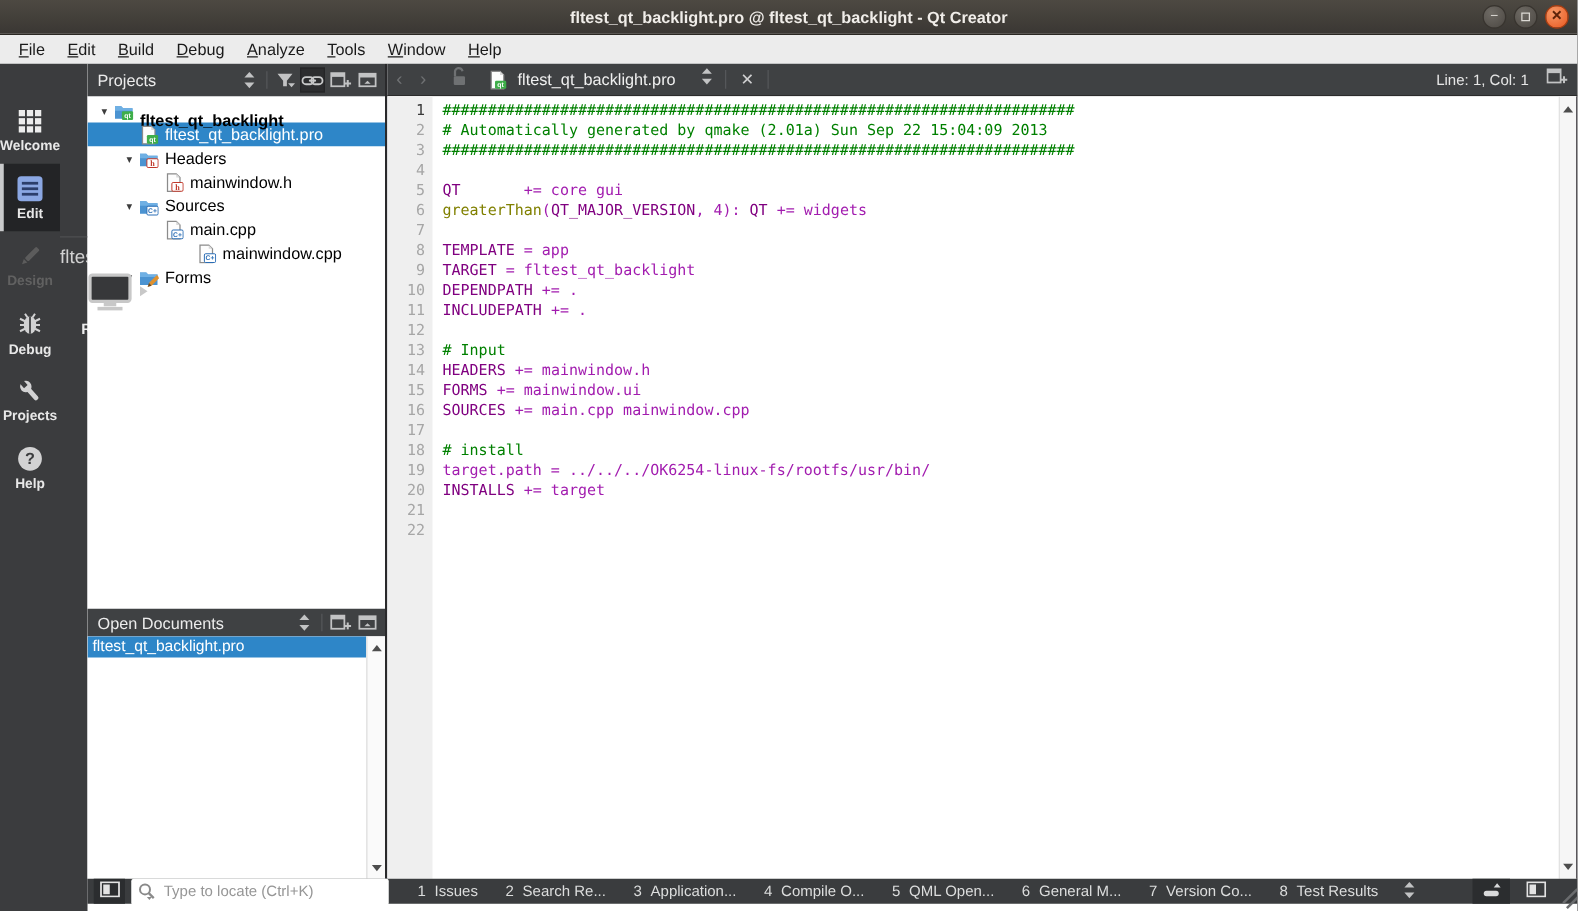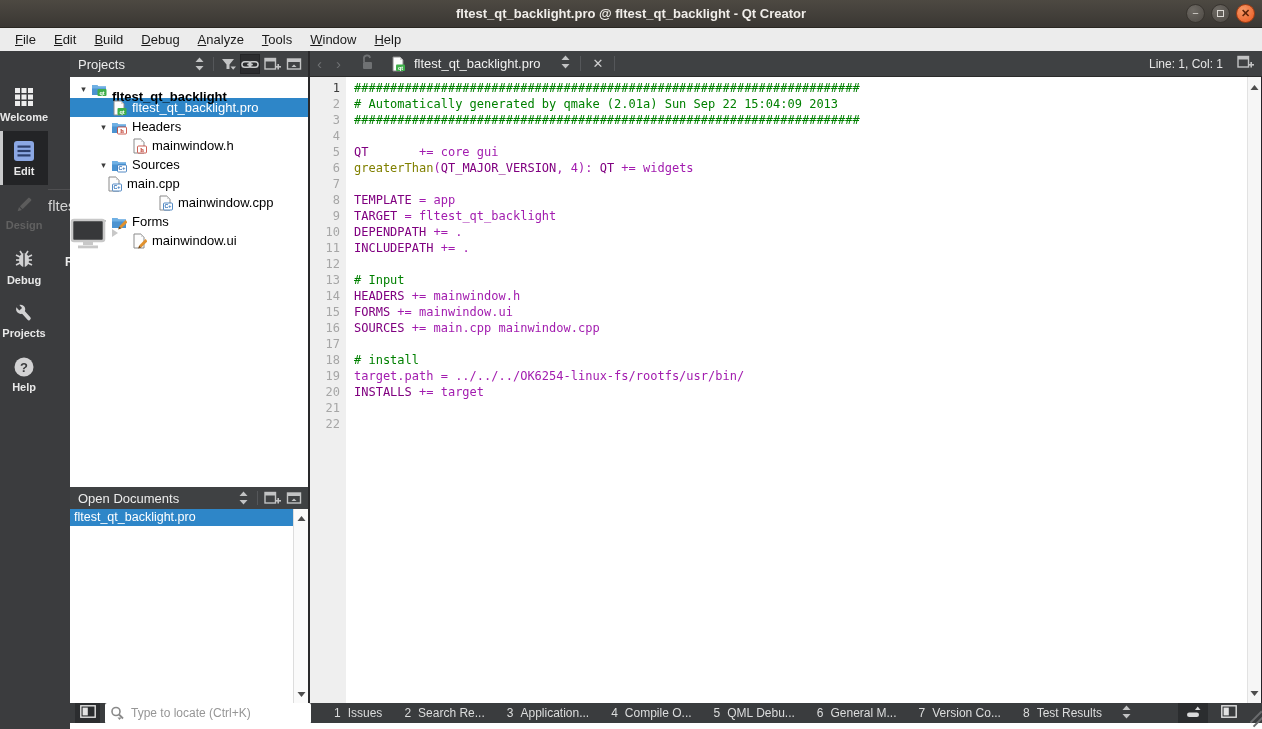--- a/index.html
+++ b/index.html
@@ -337,21 +337,21 @@
               <div class="tree-row" style="padding-left: 26px;">
                 <span class="t-arrow">▾</span>
                 <span class="t-icon"><svg xmlns="http://www.w3.org/2000/svg" width="16" height="16" viewBox="0 0 16 16">
                     <path d="M1,4 h5 l1.5,1.5 h7.5 v8.5 h-14 z" fill="#4b93d1"></path>
                     <path d="M1,4 h5 l1.5,1.5 h7.5 v2 h-14 z" fill="#6fb0e4"></path>
                     <rect x="6.5" y="8" width="9" height="7" rx="1" fill="#fff" stroke="#2a6db5" stroke-width="0.8"></rect>
                     <text x="11" y="13.4" font-size="5.4" font-weight="bold" text-anchor="middle" fill="#2a6db5" font-family="Liberation Sans,sans-serif">C+</text>
                   </svg></span>
                 <span class="t-label">Sources</span>
               </div>
-              <div class="tree-row" style="padding-left: 21px;">
+              <div class="tree-row" style="padding-left: 46px;">
                 <span class="t-arrow"></span>
                 <span class="t-icon"><svg xmlns="http://www.w3.org/2000/svg" width="16" height="16" viewBox="0 0 16 16">
                     <path d="M3,1 h7 l3,3 v11 h-10 z" fill="#fdfdfd" stroke="#8b8b8b" stroke-width="1"></path>
                     <polygon points="10,1 13,4 10,4" fill="#d8d8d8"></polygon>
                     <rect x="6.5" y="8" width="9" height="7" rx="1" fill="#fff" stroke="#2a6db5" stroke-width="0.8"></rect>
                     <text x="11" y="13.4" font-size="5.4" font-weight="bold" text-anchor="middle" fill="#2a6db5" font-family="Liberation Sans,sans-serif">C+</text>
                   </svg></span>
                 <span class="t-label">main.cpp</span>
               </div>
               <div class="tree-row" style="padding-left: 72px;">
@@ -368,32 +368,20 @@
                 <span class="t-arrow">▾</span>
                 <span class="t-icon"><svg xmlns="http://www.w3.org/2000/svg" width="16" height="16" viewBox="0 0 16 16">
                     <path d="M1,4 h5 l1.5,1.5 h7.5 v8.5 h-14 z" fill="#4b93d1"></path>
                     <path d="M1,4 h5 l1.5,1.5 h7.5 v2 h-14 z" fill="#6fb0e4"></path>
                     <g transform="rotate(45 11 11)">
                       <rect x="10" y="5" width="3" height="9" fill="#e0912e"></rect>
                       <polygon points="10,14 13,14 11.5,17" fill="#7a4a12"></polygon>
                     </g>
                   </svg></span>
                 <span class="t-label">Forms</span>
-              </div>
-              <div class="tree-row" style="padding-left: 46px;">
-                <span class="t-arrow"></span>
-                <span class="t-icon"><svg xmlns="http://www.w3.org/2000/svg" width="16" height="16" viewBox="0 0 16 16">
-                    <path d="M3,1 h7 l3,3 v11 h-10 z" fill="#fdfdfd" stroke="#8b8b8b" stroke-width="1"></path>
-                    <polygon points="10,1 13,4 10,4" fill="#d8d8d8"></polygon>
-                    <g transform="rotate(45 11 11)">
-                      <rect x="10" y="5" width="3" height="9" fill="#e0912e"></rect>
-                      <polygon points="10,14 13,14 11.5,17" fill="#7a4a12"></polygon>
-                    </g>
-                  </svg></span>
-                <span class="t-label">mainwindow.ui</span>
               </div>
             </div>
           <div class="panel-header opendocs-header">
             <span class="ph-title">Open Documents</span>
             <span class="ph-icons">
               <span class="phi">
                   <svg xmlns="http://www.w3.org/2000/svg" width="11" height="16" viewBox="0 0 11 16">
                     <polygon points="5.5,1.5 9.5,6 1.5,6" fill="#c2c3c4"></polygon>
                     <polygon points="1.5,10 9.5,10 5.5,14.5" fill="#c2c3c4"></polygon>
                   </svg>
@@ -532,21 +520,21 @@
             <div class="pane">
               <span>3</span>
               <span>Application...</span>
             </div>
             <div class="pane">
               <span>4</span>
               <span>Compile O...</span>
             </div>
             <div class="pane">
               <span>5</span>
-              <span>QML Debu...</span>
+              <span>QML Open...</span>
             </div>
             <div class="pane">
               <span>6</span>
               <span>General M...</span>
             </div>
             <div class="pane">
               <span>7</span>
               <span>Version Co...</span>
             </div>
             <div class="pane">

